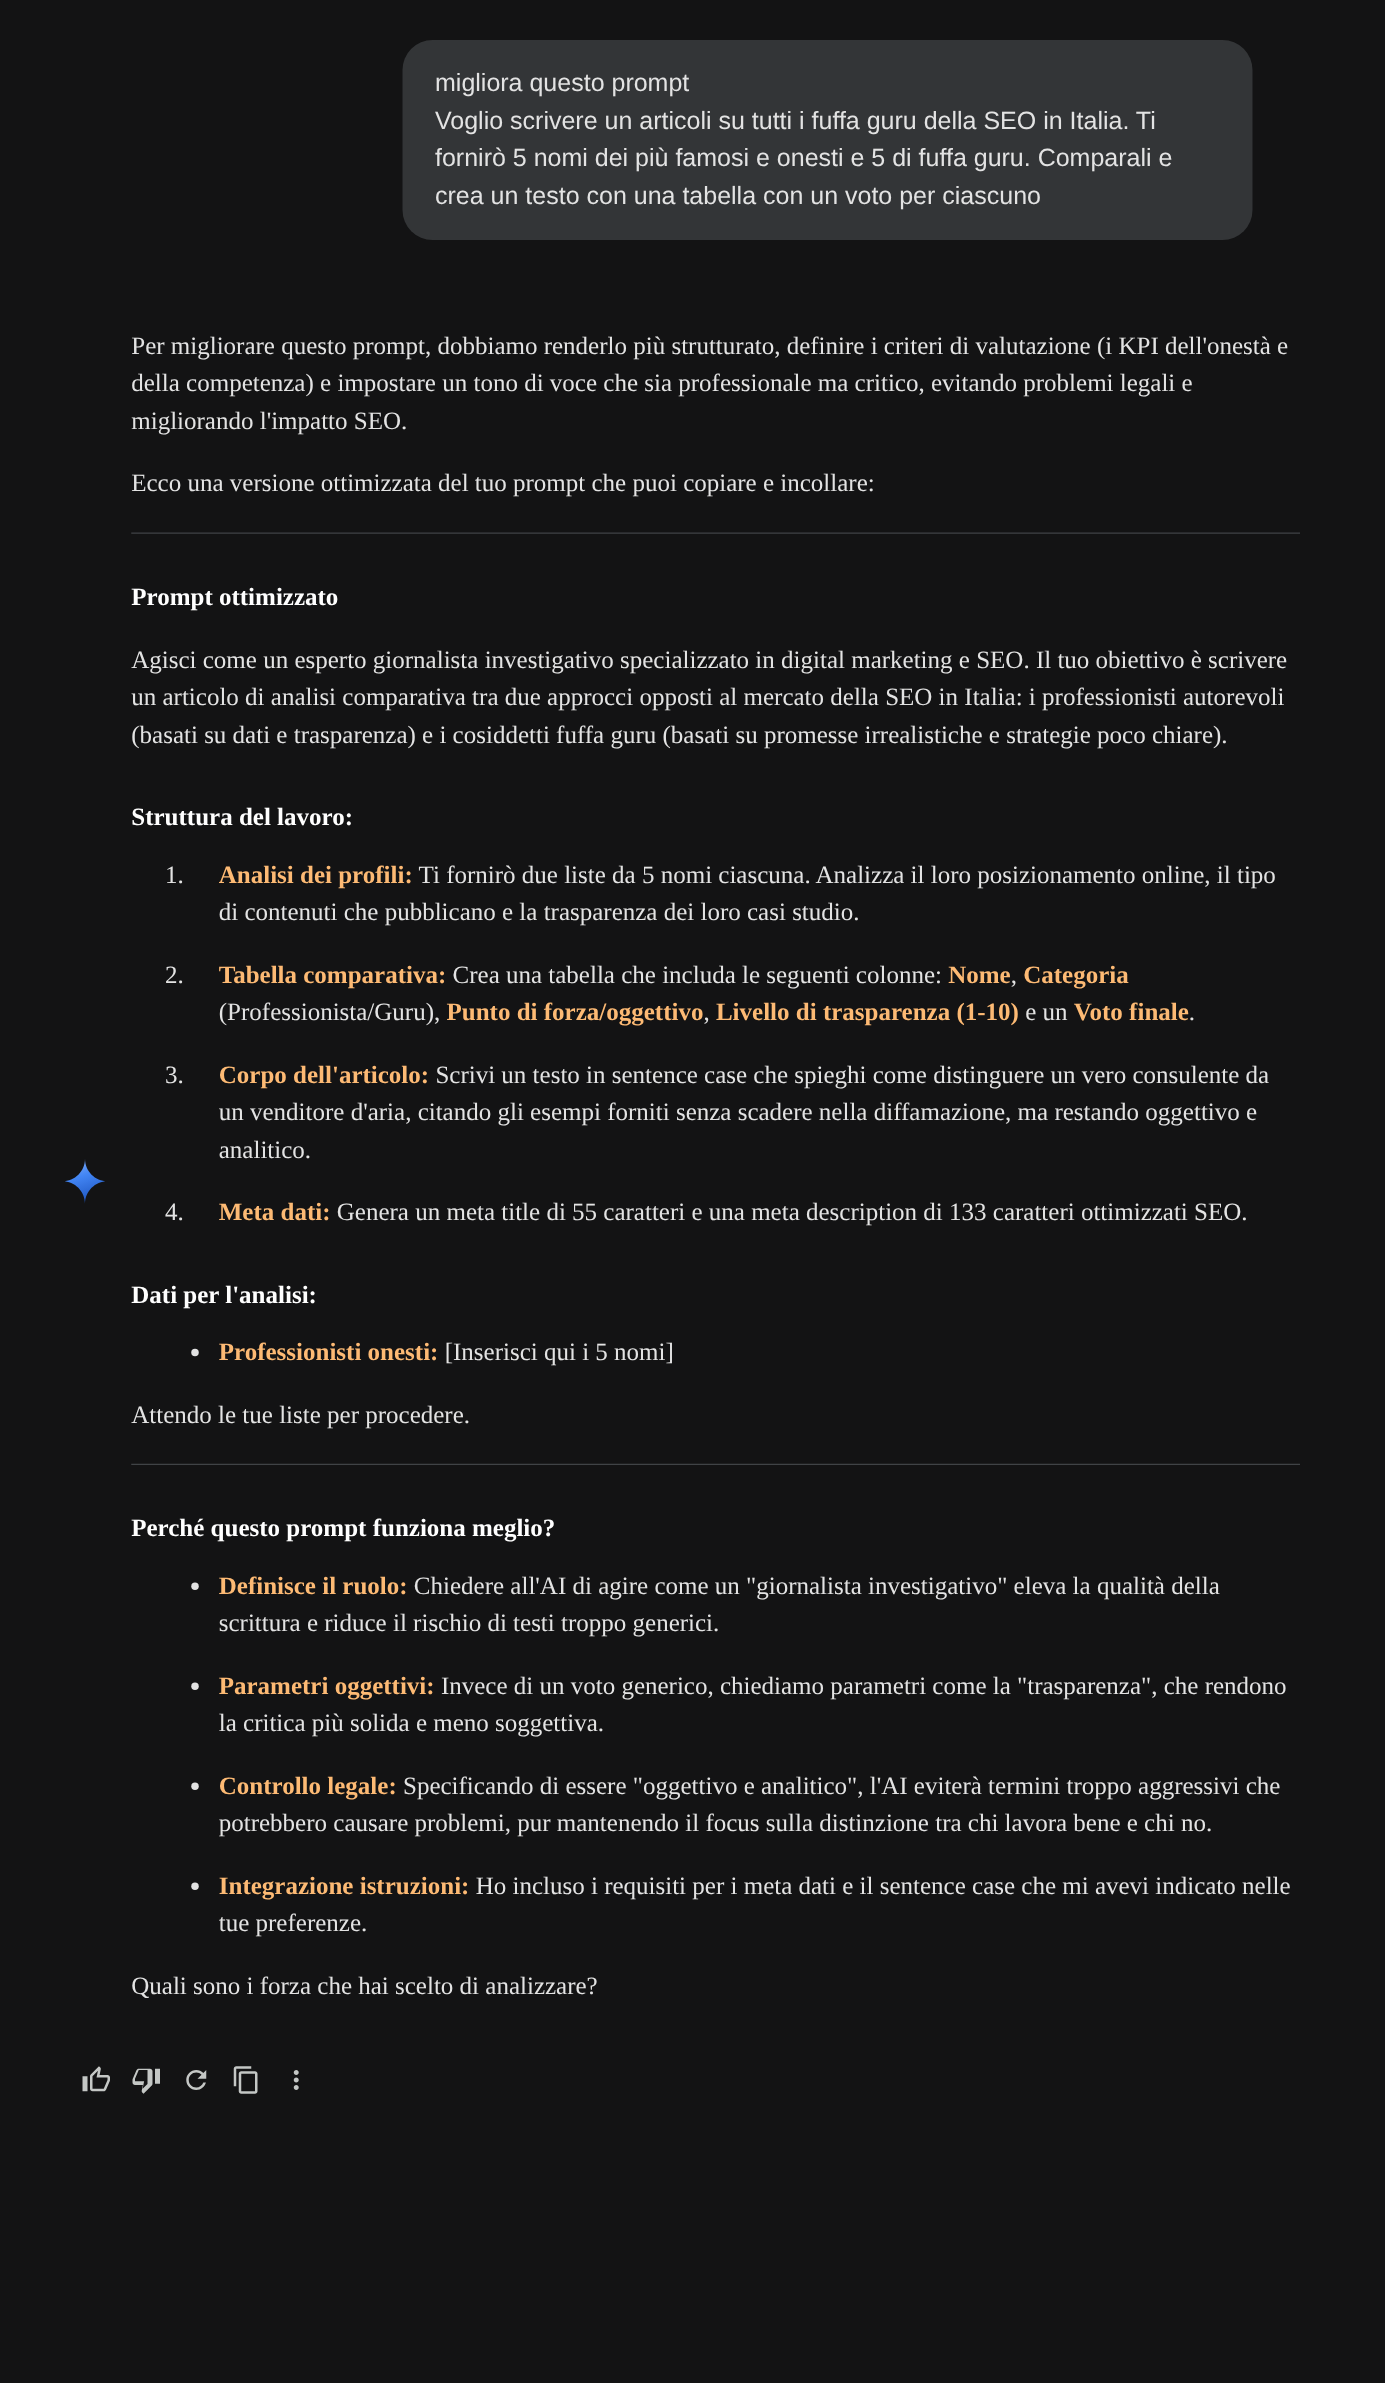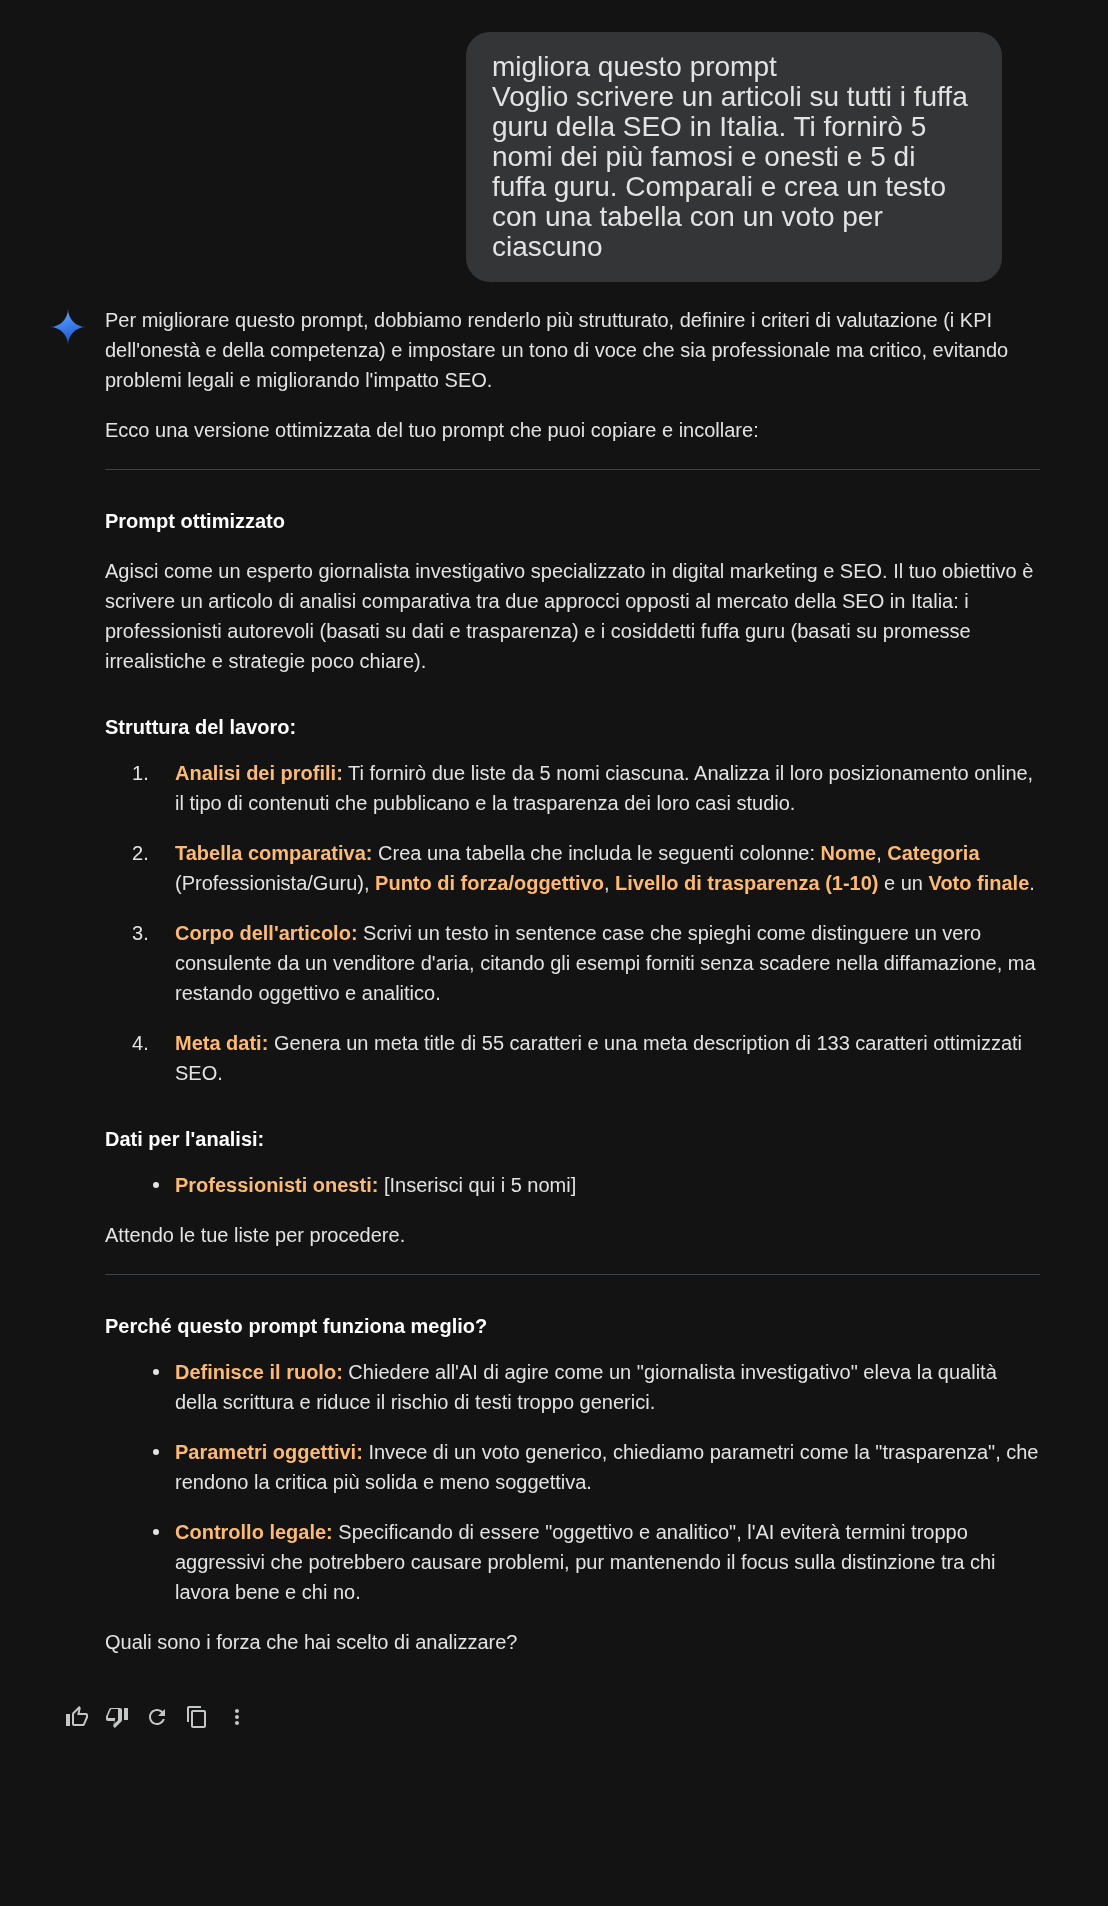--- a/index.html
+++ b/index.html
@@ -9,30 +9,30 @@
     font-family:"Liberation Sans",sans-serif;
     overflow:hidden;
     -webkit-font-smoothing:antialiased;
   }
   .page{position:relative;width:1108px;height:1906px;}
 
   
   .user-row{display:flex;justify-content:flex-end;padding:32px 106px 0 0;}
   .user-bubble{
     box-sizing:border-box;
-    width:536px;
+    width:680px;
     background:#333537;
     color:#e3e3e3;
-    font-size:28px;line-height:30px;
+    font-size:20px;line-height:30px;
     padding:20px 26px;
     border-radius:24px;
   }
 
   
-  .assistant-row{display:flex;align-items:flex-start;margin-top:23px;padding-left:50px;}
+  .assistant-row{display:flex;align-items:center;margin-top:70px;padding-left:50px;font-family:Liberation Serif, serif;}
   .avatar{width:36px;height:36px;margin-top:4px;flex:0 0 auto;}
   .content{margin-left:19px;width:935px;color:#e3e3e3;font-size:20px;line-height:30px;}
   .content p{margin:20px 0;}
   .content p:first-child{margin-top:0;}
   .content h3{
     font-size:20px;line-height:30px;font-weight:700;color:#ffffff;
     margin:36px 0 14px 0;
   }
   .divider{border:none;border-top:1px solid #404346;margin:24px 0;}
   .content ol,.content ul{list-style:none;margin:16px 0;padding:0;}
@@ -109,20 +109,21 @@
 
       <p>Attendo le tue liste per procedere.</p>
 
       <hr class="divider">
 
       <h3>Perché questo prompt funziona meglio?</h3>
       <ul>
         <li><b>Definisce il ruolo:</b><span> Chiedere all'AI di agire come un "giornalista investigativo" eleva la qualità della scrittura e riduce il rischio di testi troppo generici.</span></li>
         <li><b>Parametri oggettivi:</b><span> Invece di un voto generico, chiediamo parametri come la "trasparenza", che rendono la critica più solida e meno soggettiva.</span></li>
         <li><b>Controllo legale:</b><span> Specificando di essere "oggettivo e analitico", l'AI eviterà termini troppo aggressivi che potrebbero causare problemi, pur mantenendo il focus sulla distinzione tra chi lavora bene e chi no.</span></li>
+        <li><b>Integrazione istruzioni:</b><span> Ho incluso i requisiti per i meta dati e il sentence case che mi avevi indicato nelle tue preferenze.</span></li>
       </ul>
 
       <p>Quali sono i forza che hai scelto di analizzare?</p>
     </div>
   </div>
 
   <div class="actions">
     <button class="action-btn">
       <span>
         <svg viewBox="0 0 24 24">

